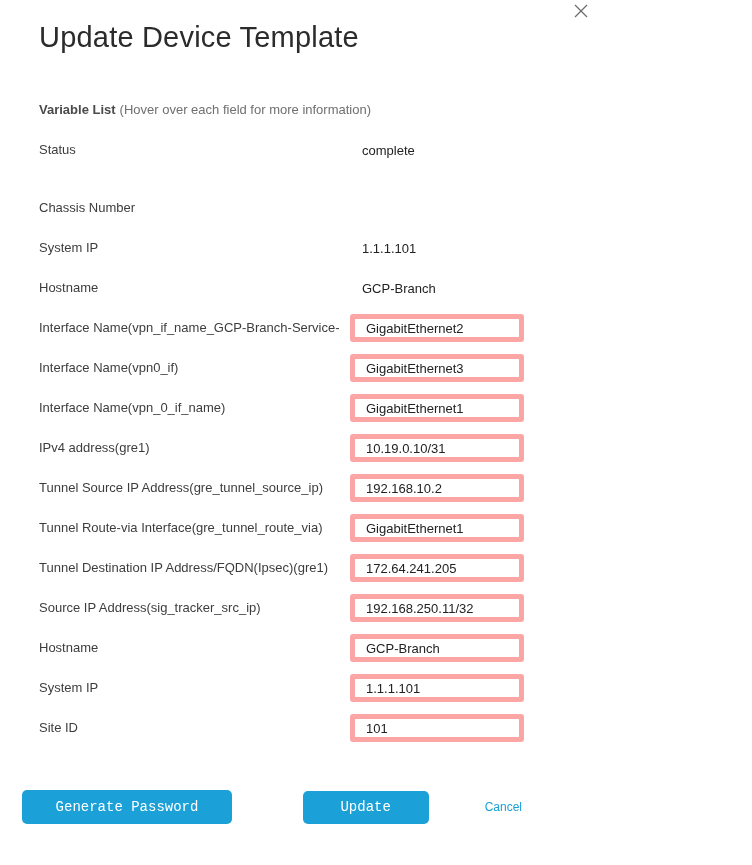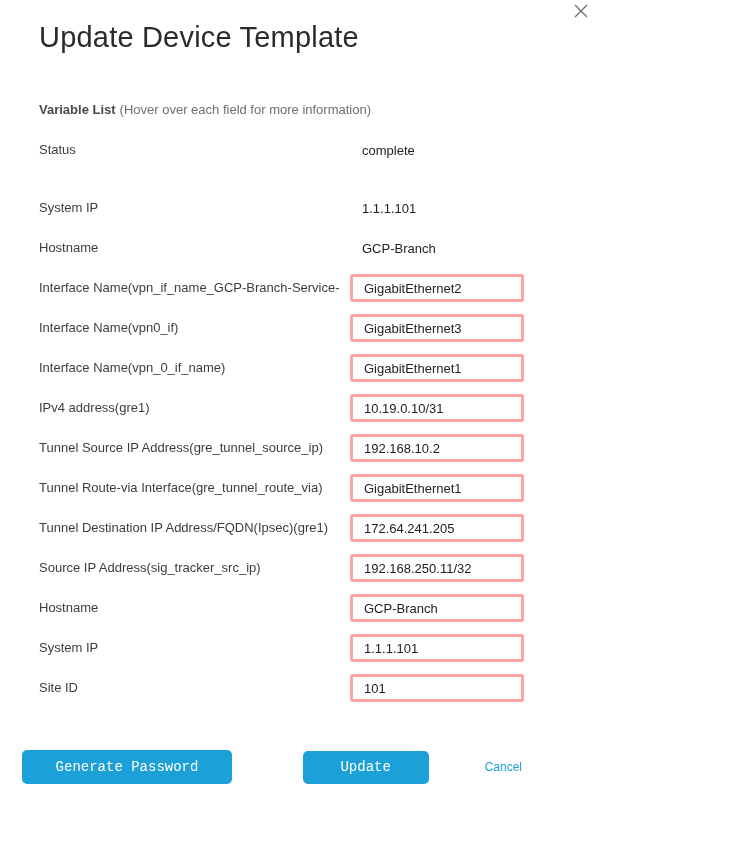--- a/index.html
+++ b/index.html
@@ -65,21 +65,21 @@
   .row-value { flex: 1 1 auto; min-width: 0; }
   .field-text {
     display: inline-block;
     padding-left: 12px;
     font-size: 13px;
     color: #222;
   }
   .field-input {
     width: 100%;
     height: 28px;
-    border: 3px solid #fca5a5;
+    border: 5px solid #fca5a5;
     border-radius: 3px;
     background: #fff;
     padding: 0 8px 0 11px;
     font-family: "Liberation Sans", sans-serif;
     font-size: 13px;
     color: #222;
     outline: none;
   }
   .footer {
     margin-top: 48px;
@@ -128,20 +128,24 @@
   <div class="section-header">
     <span class="section-heading">Variable List</span><span class="section-note">(Hover over each field for more information)</span>
   </div>
 
   <div class="rows">
       <div class="row gap-after">
         <div class="row-label">Status</div>
         <div class="row-value"><span class="field-text">complete</span></div>
       </div>
       <div class="row">
+        <div class="row-label">Chassis Number</div>
+        <div class="row-value"><span class="field-text"></span></div>
+      </div>
+      <div class="row">
         <div class="row-label">System IP</div>
         <div class="row-value"><span class="field-text">1.1.1.101</span></div>
       </div>
       <div class="row">
         <div class="row-label">Hostname</div>
         <div class="row-value"><span class="field-text">GCP-Branch</span></div>
       </div>
       <div class="row">
         <div class="row-label">Interface Name(vpn_if_name_GCP-Branch-Service-</div>
         <div class="row-value"><input type="text" class="field-input" value="GigabitEthernet2" style=""></div>

